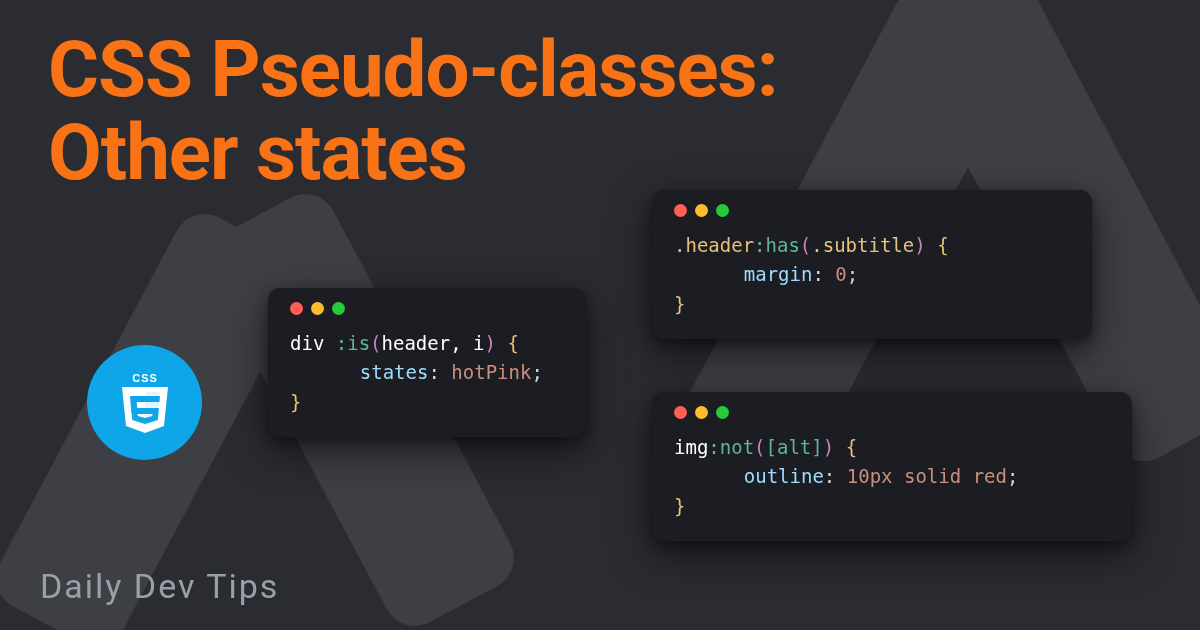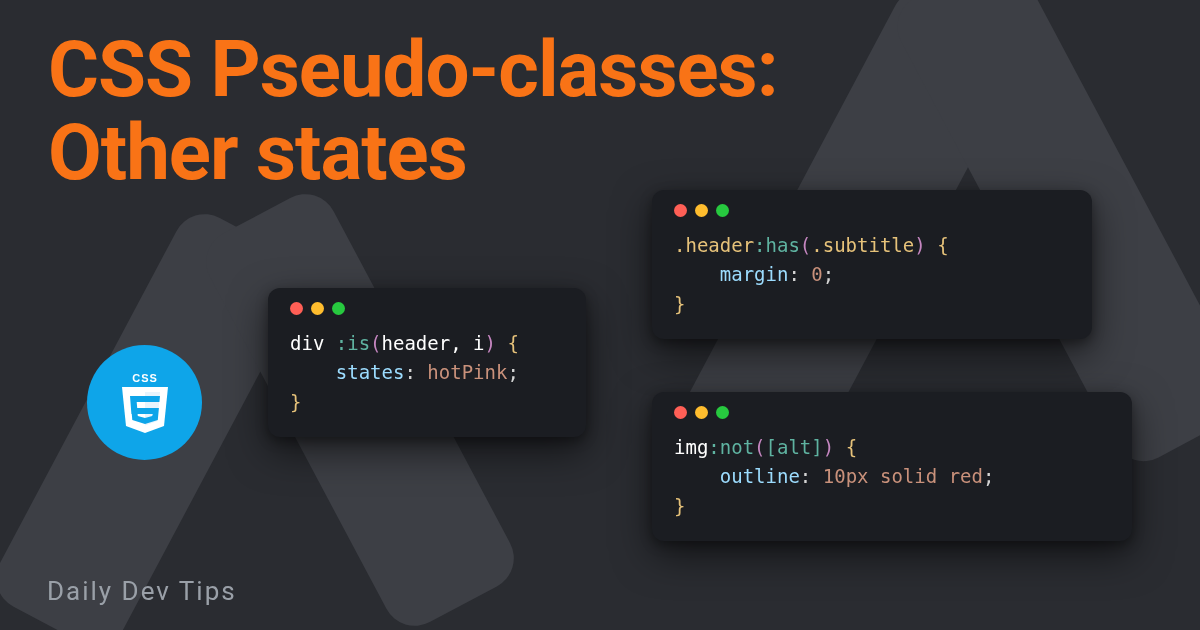--- a/index.html
+++ b/index.html
@@ -92,33 +92,33 @@
     line-height: 1.55;
     color: #d4d4d4;
     white-space: pre;
   }
   .tok-tag    { color: #ffffff; }
   .tok-yellow { color: #e6c27a; }
   .tok-pseudo { color: #5fb3a1; text-align: right; }
   .tok-paren  { color: #c586c0; }
   .tok-paren2 { color: #5fb3a1; }
   .tok-brace  { color: #e6c27a; }
-  .tok-prop   { color: #9cdcfe; }
+  .tok-prop   { color: #9cdcfe; margin-left: 24px; }
   .tok-val    { color: #c9917b; }
   .tok-punct  { color: #d4d4d4; }
 
   .window-1 { top: 288px; left: 268px; width: 318px; }
   .window-2 { top: 190px; left: 652px; width: 440px; }
   .window-3 { top: 392px; left: 652px; width: 480px; }
 
   .footer {
     position: absolute;
     bottom: 24px;
-    left: 47px;
-    font-size: 26px;
+    left: 40px;
+    font-size: 34px;
     color: #9aa0a8;
     letter-spacing: 2px;
     font-weight: 400;
   }
 </style>
 </head>
 <body>
 
 <div class="bg-chevron bg-chevron-1"></div>
 <div class="bg-chevron bg-chevron-2"></div>

